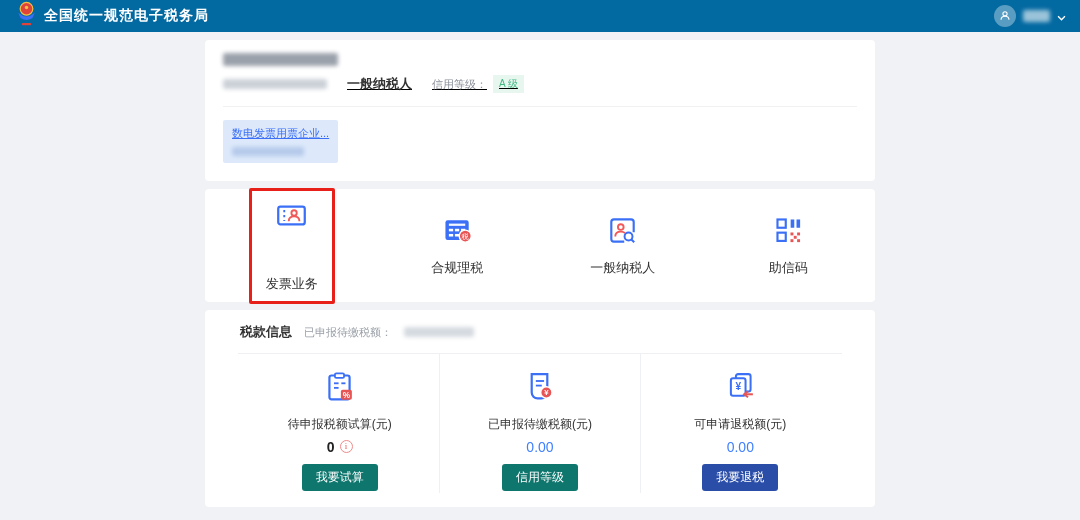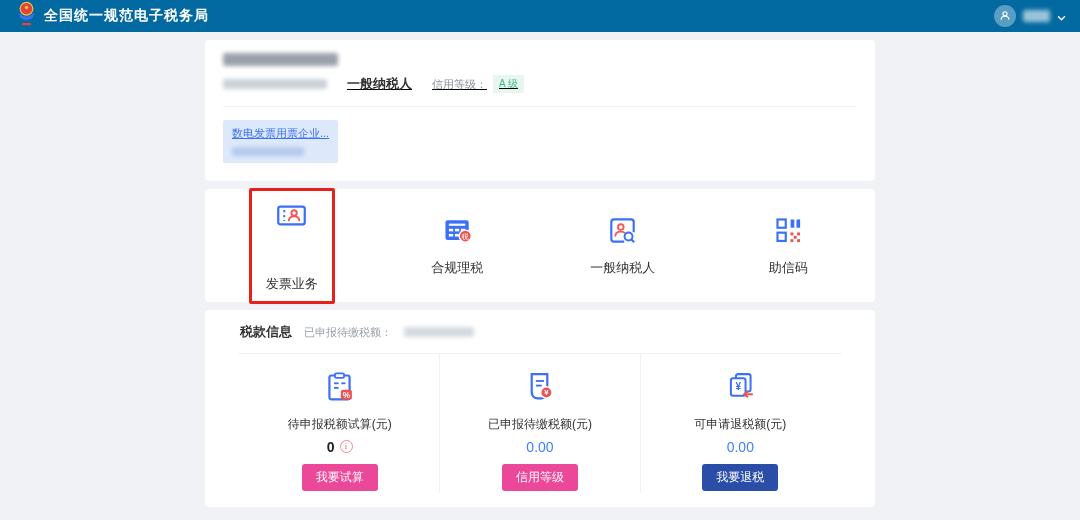--- a/index.html
+++ b/index.html
@@ -48,21 +48,21 @@
   .cutoff-label { font-size:11px; color:#9aa0a8; }
   .tax-divider { border:none; border-top:1px solid #eef0f3; margin:12px -2px 0; }
   .tax-row { display:flex; }
   .tax-col { flex:1; display:flex; flex-direction:column; align-items:center; padding:16px 0 2px; }
   .tax-col.mid { border-left:1px solid #eef0f3; border-right:1px solid #eef0f3; }
   .tax-label { font-size:12px; color:#333; margin-top:9px; }
   .tax-value-row { display:flex; align-items:center; gap:5px; margin-top:5px; height:17px; }
   .tax-value-dark { font-size:14px; font-weight:700; color:#222; }
   .tax-value-blue { font-size:14px; color:#4080ff; }
   .info-dot { width:13px; height:13px; border:1px solid #f08a8a; border-radius:50%; color:#e86060; font-size:9px; line-height:11px; text-align:center; font-family:"Liberation Serif","DejaVu Serif",serif; cursor:pointer; }
-  .tax-btn { margin-top:9px; border:none; color:#fff; background:#ec4899; font-size:12px; padding:5px 14px; border-radius:3px; cursor:pointer; font-family:inherit; }
+  .tax-btn { margin-top:9px; border:none; color:#fff; background:#0f766e; font-size:12px; padding:5px 14px; border-radius:3px; cursor:pointer; font-family:inherit; }
   .tax-btn.dark { background:#2a4da8; }
 </style>
 </head>
 <body>
 
 <header class="topbar">
   <div class="brand">
     <span>
       <svg width="21" height="26" viewBox="0 0 24 30">
         <circle cx="12" cy="9" r="7.3" fill="#e0433a"></circle>

